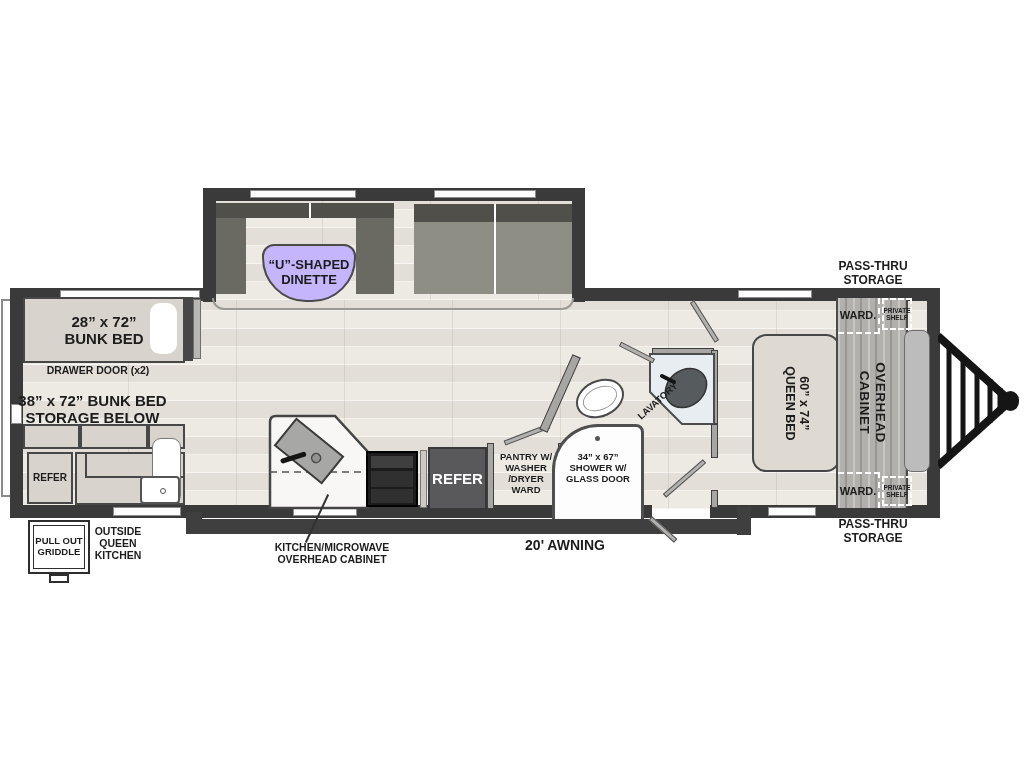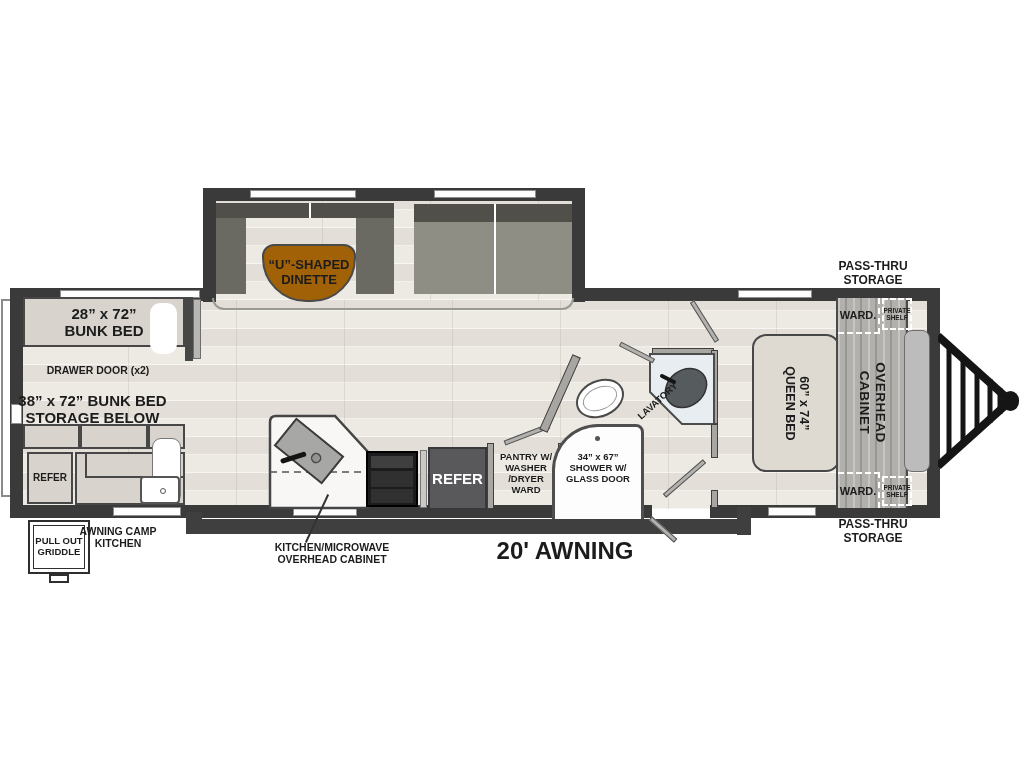--- a/index.html
+++ b/index.html
@@ -12,21 +12,21 @@
          background-image:
            repeating-linear-gradient(90deg, rgba(160,150,138,0.22) 0 1px, transparent 1px 108px),
            repeating-linear-gradient(0deg, rgba(255,255,255,0.55) 0 1px, transparent 1px 18px),
            repeating-linear-gradient(0deg, #edeae4 0 18px, #e3dfd8 18px 36px);}
   .furn{background:#d8d4cd;border:2px solid #474747;}
   .lbl{font-weight:700;color:#1c1c1c;text-align:center;white-space:pre-line;line-height:1.15;}
   .door{background:#b3b1ad;border:1px solid #555;}
   .iwall{background:#a8a6a2;border:1.5px solid #3f3f3f;}
   .bench{background:#6b6a62;}
   .benchback{background:#504f49;}
-  .marble{background:#a16207;}
+  .marble{background:#c4b5fd;}
   .wood-cab{background-color:#b2b0ac;
             background-image:repeating-linear-gradient(90deg, rgba(255,255,255,.28) 0 2px,
               transparent 2px 7px, rgba(86,84,80,.28) 7px 9px, transparent 9px 15px);}
   .dashbox{border:2px dashed #ffffff;}
   .center{display:flex;align-items:center;justify-content:center;}
 </style>
 </head>
 <body>
 
 <div id="plan">
@@ -65,21 +65,21 @@
   <div class="abs wall" style="left:10px;top:505px;width:642px;height:13px;"></div>
   <div class="abs wall" style="left:710px;top:505px;width:230px;height:13px;"></div>
 
   <div class="abs win" style="left:60px;top:290px;width:140px;height:8px;"></div>
   <div class="abs win" style="left:738px;top:290px;width:74px;height:8px;"></div>
   <div class="abs win" style="left:113px;top:507px;width:68px;height:9px;"></div>
   <div class="abs win" style="left:293px;top:507px;width:64px;height:9px;"></div>
   <div class="abs win" style="left:768px;top:507px;width:48px;height:9px;"></div>
   <div class="abs win" style="left:11px;top:404px;width:11px;height:20px;"></div>
 
-  <div class="abs furn center" style="left:23px;top:297px;width:162px;height:50px;">
+  <div class="abs furn center" style="left:23px;top:297px;width:162px;height:66px;">
     <span class="lbl" style="font-size:15px;">28”  x  72”
 BUNK BED</span>
   </div>
   <div class="abs" style="left:150px;top:303px;width:27px;height:51px;background:#fff;border-radius:10px;"></div>
   <div class="abs" style="left:185px;top:297px;width:8px;height:64px;background:#474747;"></div>
   <div class="abs" style="left:193px;top:299px;width:8px;height:60px;background:#b9b7b3;border:1px solid #6e6e6e;"></div>
   <div class="abs lbl" style="left:23px;top:364px;width:150px;font-size:10.5px;">DRAWER DOOR (x2)</div>
   <div class="abs lbl" style="left:15px;top:392px;width:155px;font-size:15px;">38” x 72” BUNK BED
 STORAGE BELOW BED</div>
 
@@ -95,21 +95,21 @@
   <div class="abs" style="left:152px;top:438px;width:29px;height:66px;background:#fff;border:1.5px solid #777;border-radius:9px;"></div>
   <div class="abs" style="left:140px;top:476px;width:40px;height:28px;background:#fff;border:2px solid #555;border-radius:4px;"></div>
   <div class="abs" style="left:160px;top:488px;width:6px;height:6px;border:1.5px solid #555;border-radius:50%;background:#fff;"></div>
 
   <div class="abs" style="left:28px;top:520px;width:62px;height:54px;background:#fff;border:2.5px solid #2e2e2e;"></div>
   <div class="abs center" style="left:33px;top:525px;width:52px;height:44px;border:1.5px solid #2e2e2e;">
     <span class="lbl" style="font-size:9.5px;">PULL OUT
 GRIDDLE</span>
   </div>
   <div class="abs" style="left:49px;top:574px;width:20px;height:9px;background:#fff;border:2px solid #2e2e2e;"></div>
-  <div class="abs lbl" style="left:76px;top:525px;width:84px;font-size:10.5px;">AWNING CAMP
+  <div class="abs lbl" style="left:76px;top:525px;width:84px;font-size:10.5px;">OUTSIDE QUEEN
 KITCHEN</div>
 
   <svg class="abs" style="left:258px;top:406px;" width="116" height="106" viewBox="0 0 116 106">
     <path d="M12,16 Q12,10 18,10 L77,10 L110,46 L110,102 L12,102 Z" fill="#f8f7f5" stroke="#454545" stroke-width="2.5"></path>
     <line x1="12" y1="66" x2="110" y2="66" stroke="#555" stroke-width="1.5" stroke-dasharray="7 5"></line>
     <g transform="translate(51,45) rotate(39)">
       <rect x="-30" y="-17" width="60" height="34" fill="#a7a7a5" stroke="#3a3a3a" stroke-width="2"></rect>
       <circle cx="10" cy="1" r="4.5" fill="#93938f" stroke="#4a4a4a" stroke-width="1.5"></circle>
       <line x1="-2" y1="6" x2="-14" y2="24" stroke="#141414" stroke-width="5" stroke-linecap="round"></line>
     </g>
@@ -199,19 +199,19 @@
   </svg>
 
   <div class="abs" style="left:186px;top:519px;width:562px;height:15px;background:#3f3f3f;border-radius:3px;"></div>
   <div class="abs" style="left:737px;top:507px;width:14px;height:28px;background:#3f3f3f;"></div>
   <div class="abs" style="left:186px;top:512px;width:16px;height:22px;background:#3f3f3f;"></div>
   <div class="abs door" style="left:646px;top:527px;width:34px;height:5px;transform:rotate(42deg);"></div>
 
   <div class="abs" style="left:316px;top:492px;width:2px;height:53px;background:#333;transform:rotate(25deg);"></div>
   <div class="abs lbl" style="left:256px;top:541px;width:152px;font-size:10.5px;">KITCHEN/MICROWAVE
 OVERHEAD CABINET</div>
-  <div class="abs lbl" style="left:495px;top:537px;width:140px;font-size:24px;">20' AWNING</div>
+  <div class="abs lbl" style="left:495px;top:537px;width:140px;font-size:14px;">20' AWNING</div>
   <div class="abs lbl" style="left:833px;top:260px;width:80px;font-size:12px;">PASS-THRU
 STORAGE</div>
   <div class="abs lbl" style="left:831px;top:518px;width:84px;font-size:12px;">PASS-THRU
 STORAGE</div>
 
 </div>
 
 </body></html>

